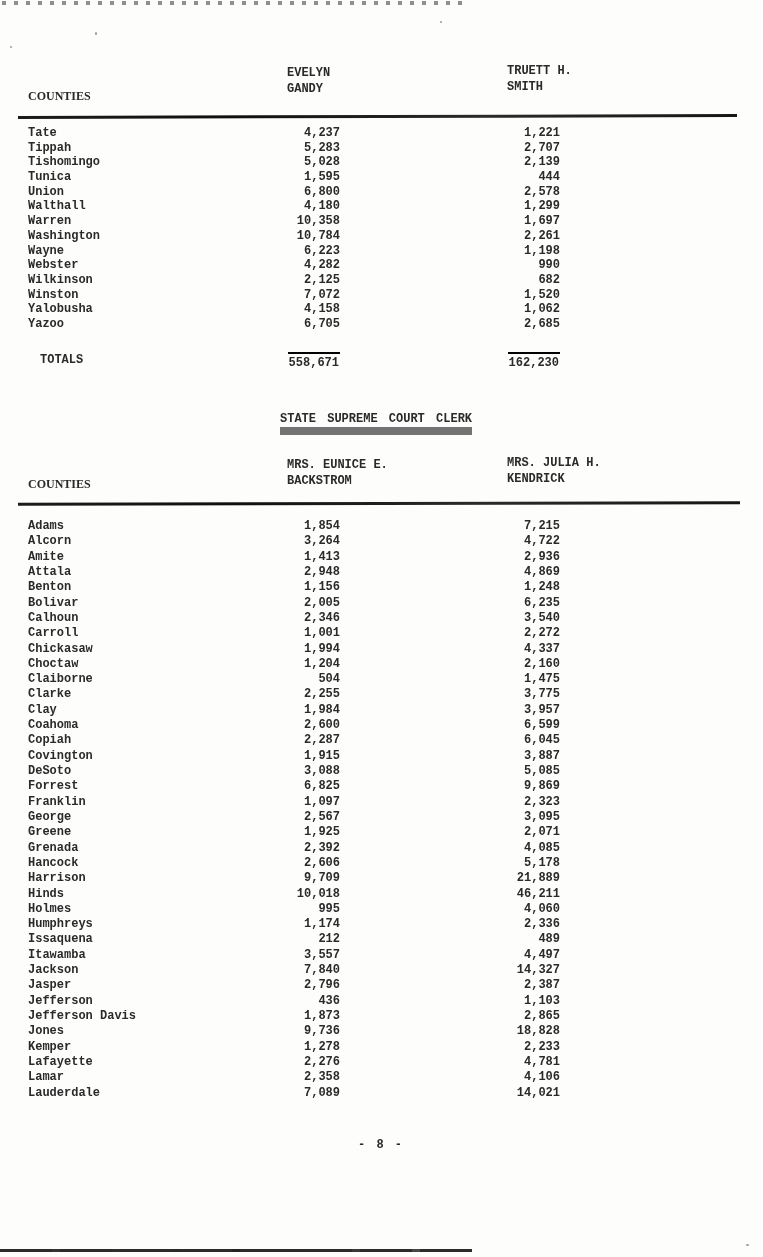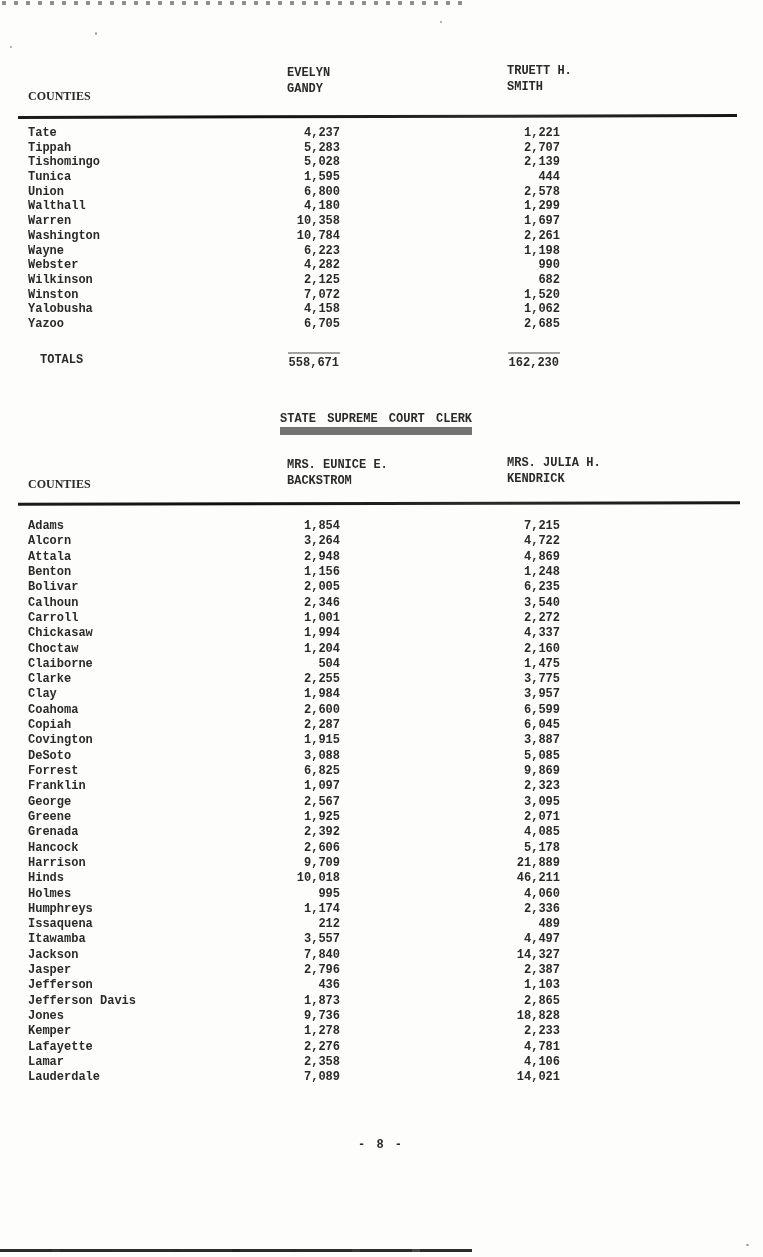--- a/index.html
+++ b/index.html
@@ -49,21 +49,21 @@
   .t2 .row{height:15.32px;line-height:15.32px;}
   .row .c{text-align:left;}
   .row .n{text-align:right;}
   .totals-row{
     position:absolute;left:0;top:352px;width:763px;
     display:grid;grid-template-columns:252px 60px 220px;padding-left:28px;
     line-height:16px;
   }
   .totals-row .lbl{padding-left:12px;}
   .totals-row .n{text-align:right;}
-  .overline{display:inline-block;border-top:2px solid #a3a3a3;padding:1px 1px 0 1px;}
+  .overline{display:inline-block;border-top:2px solid #000000;padding:1px 1px 0 1px;}
   .footer{position:absolute;left:336px;top:1138px;width:90px;text-align:center;letter-spacing:2px;}
   .speck{position:absolute;background:#9a9a9a;border-radius:50%;}
 </style>
 </head>
 <body>
 
 <div class="page">
 
   <div class="dotted-top"></div>
 
@@ -183,20 +183,25 @@
         <span class="n">1,854</span>
         <span class="n">7,215</span>
       </div>
 
       <div class="row">
         <span class="c">Alcorn</span>
         <span class="n">3,264</span>
         <span class="n">4,722</span>
       </div>
 
+      <div class="row">
+        <span class="c">Amite</span>
+        <span class="n">1,413</span>
+        <span class="n">2,936</span>
+      </div>
 
       <div class="row">
         <span class="c">Attala</span>
         <span class="n">2,948</span>
         <span class="n">4,869</span>
       </div>
 
       <div class="row">
         <span class="c">Benton</span>
         <span class="n">1,156</span>

